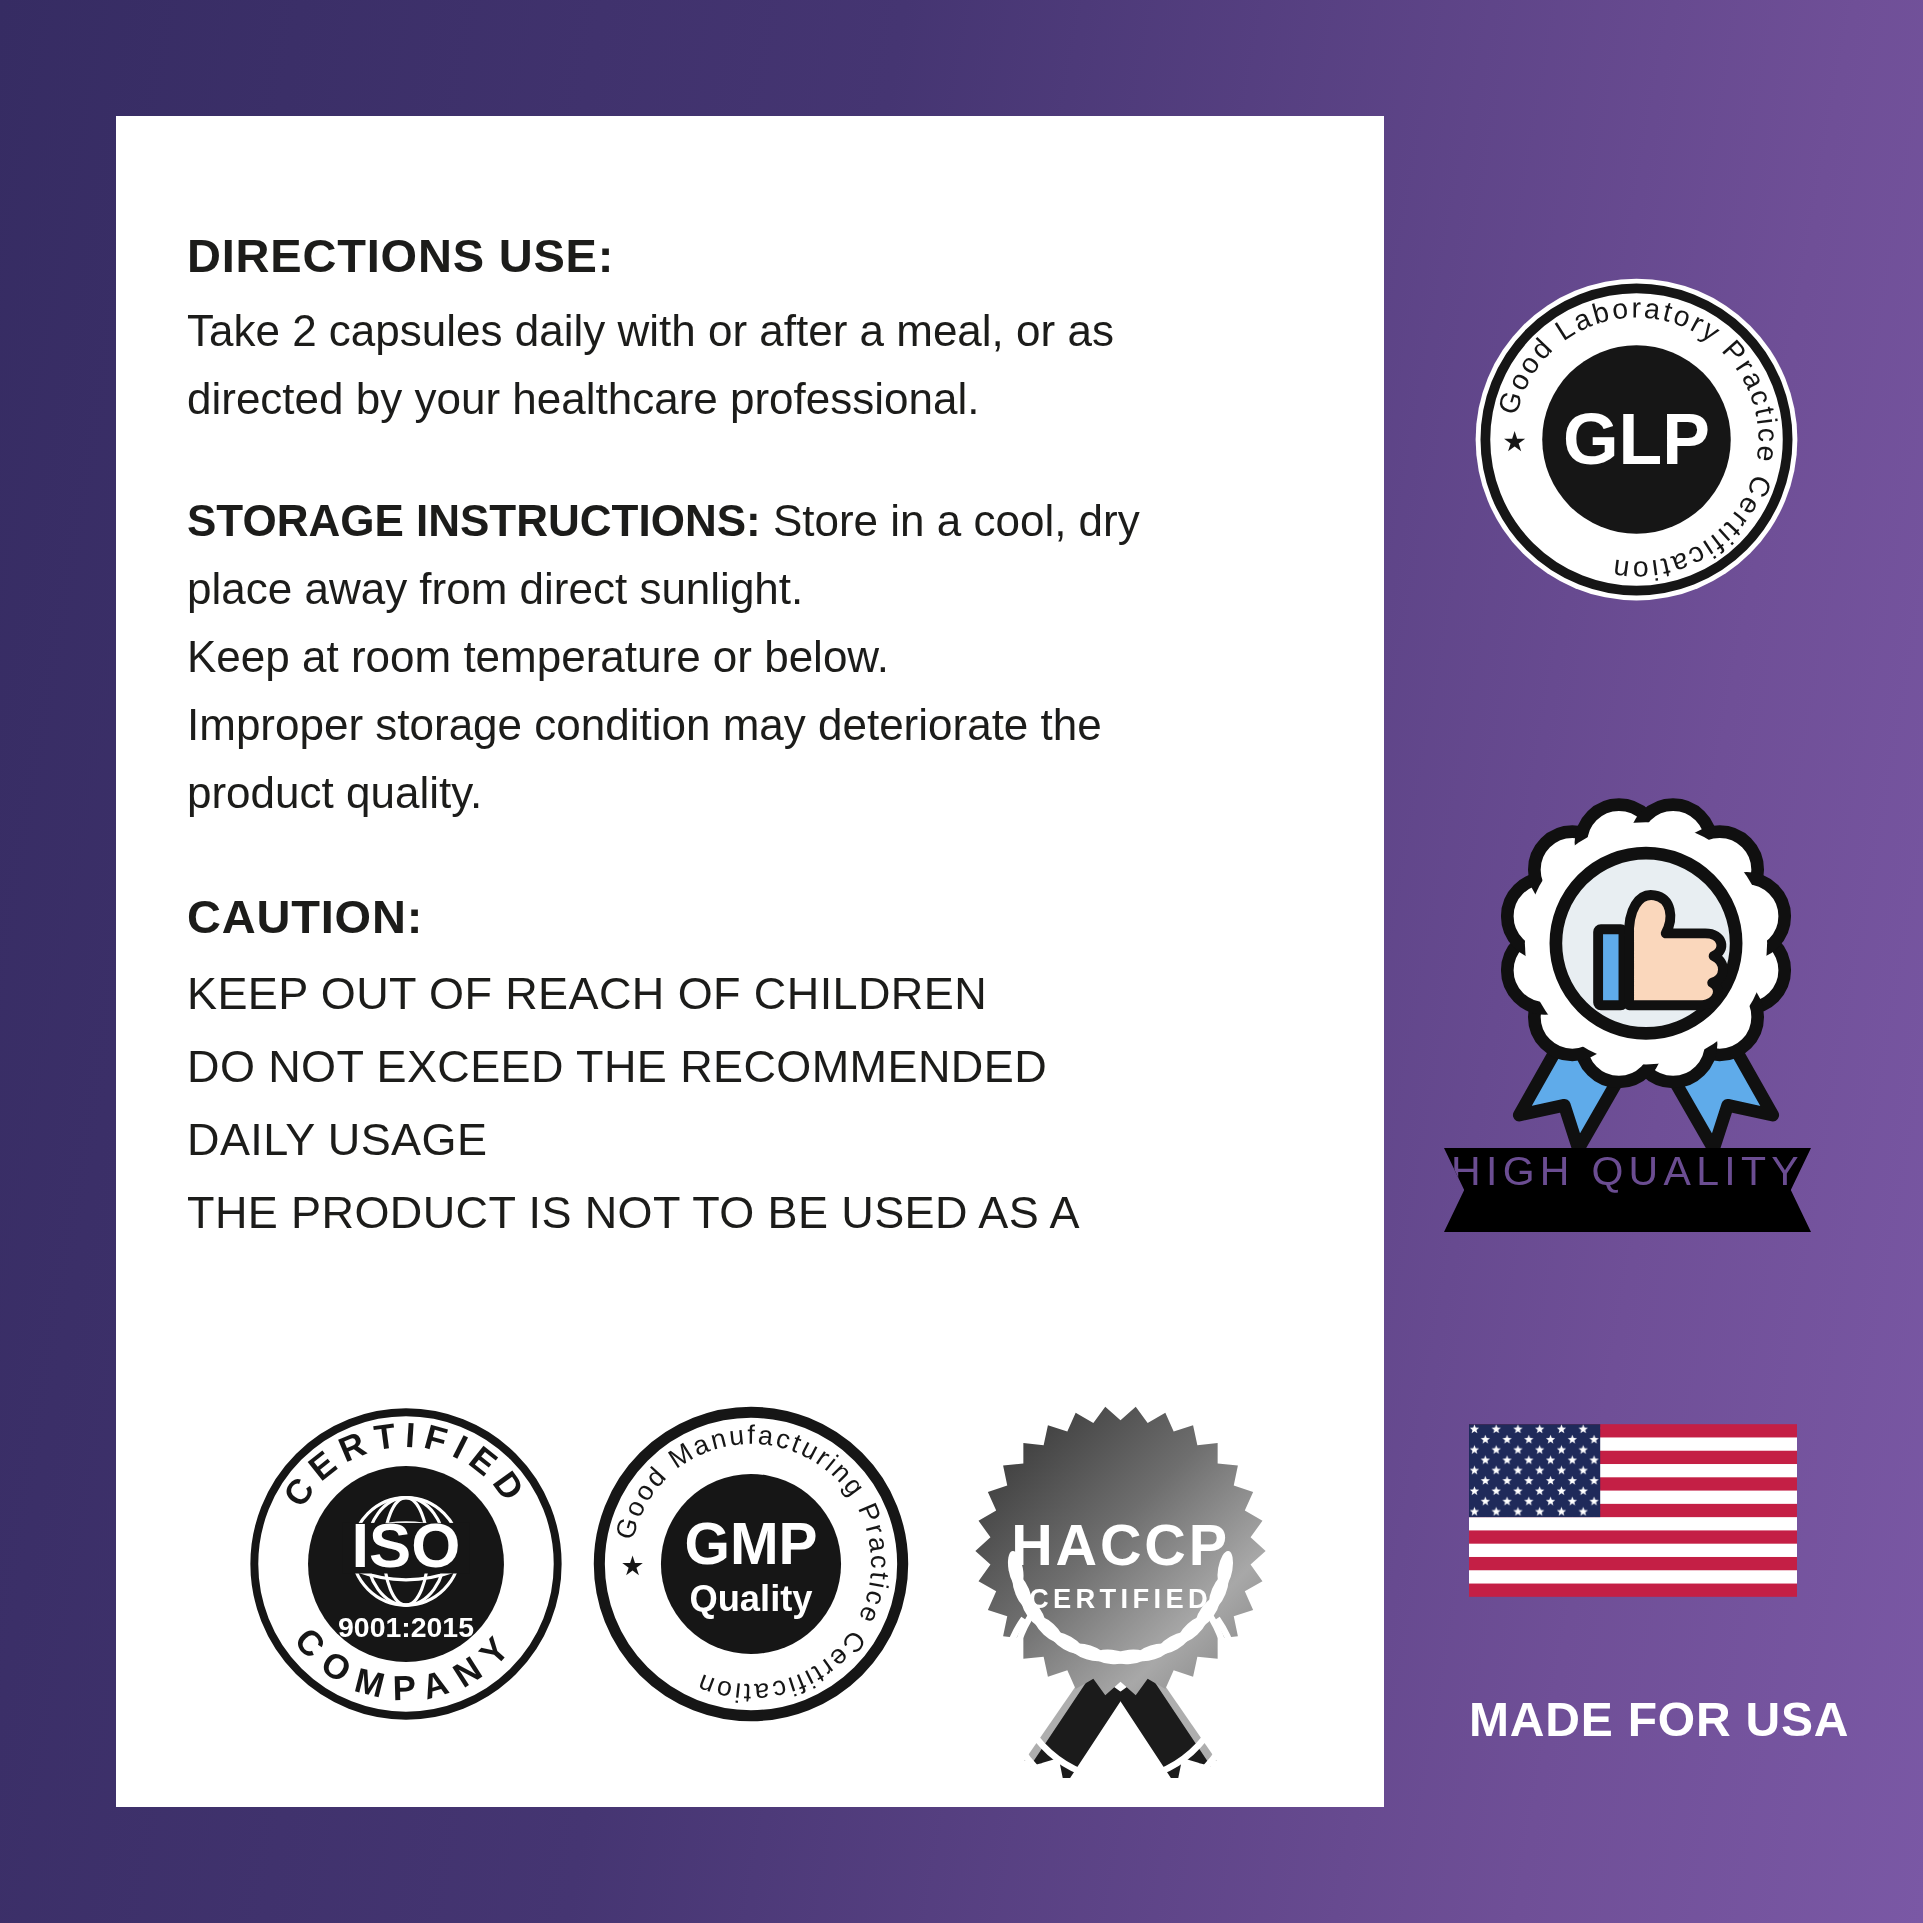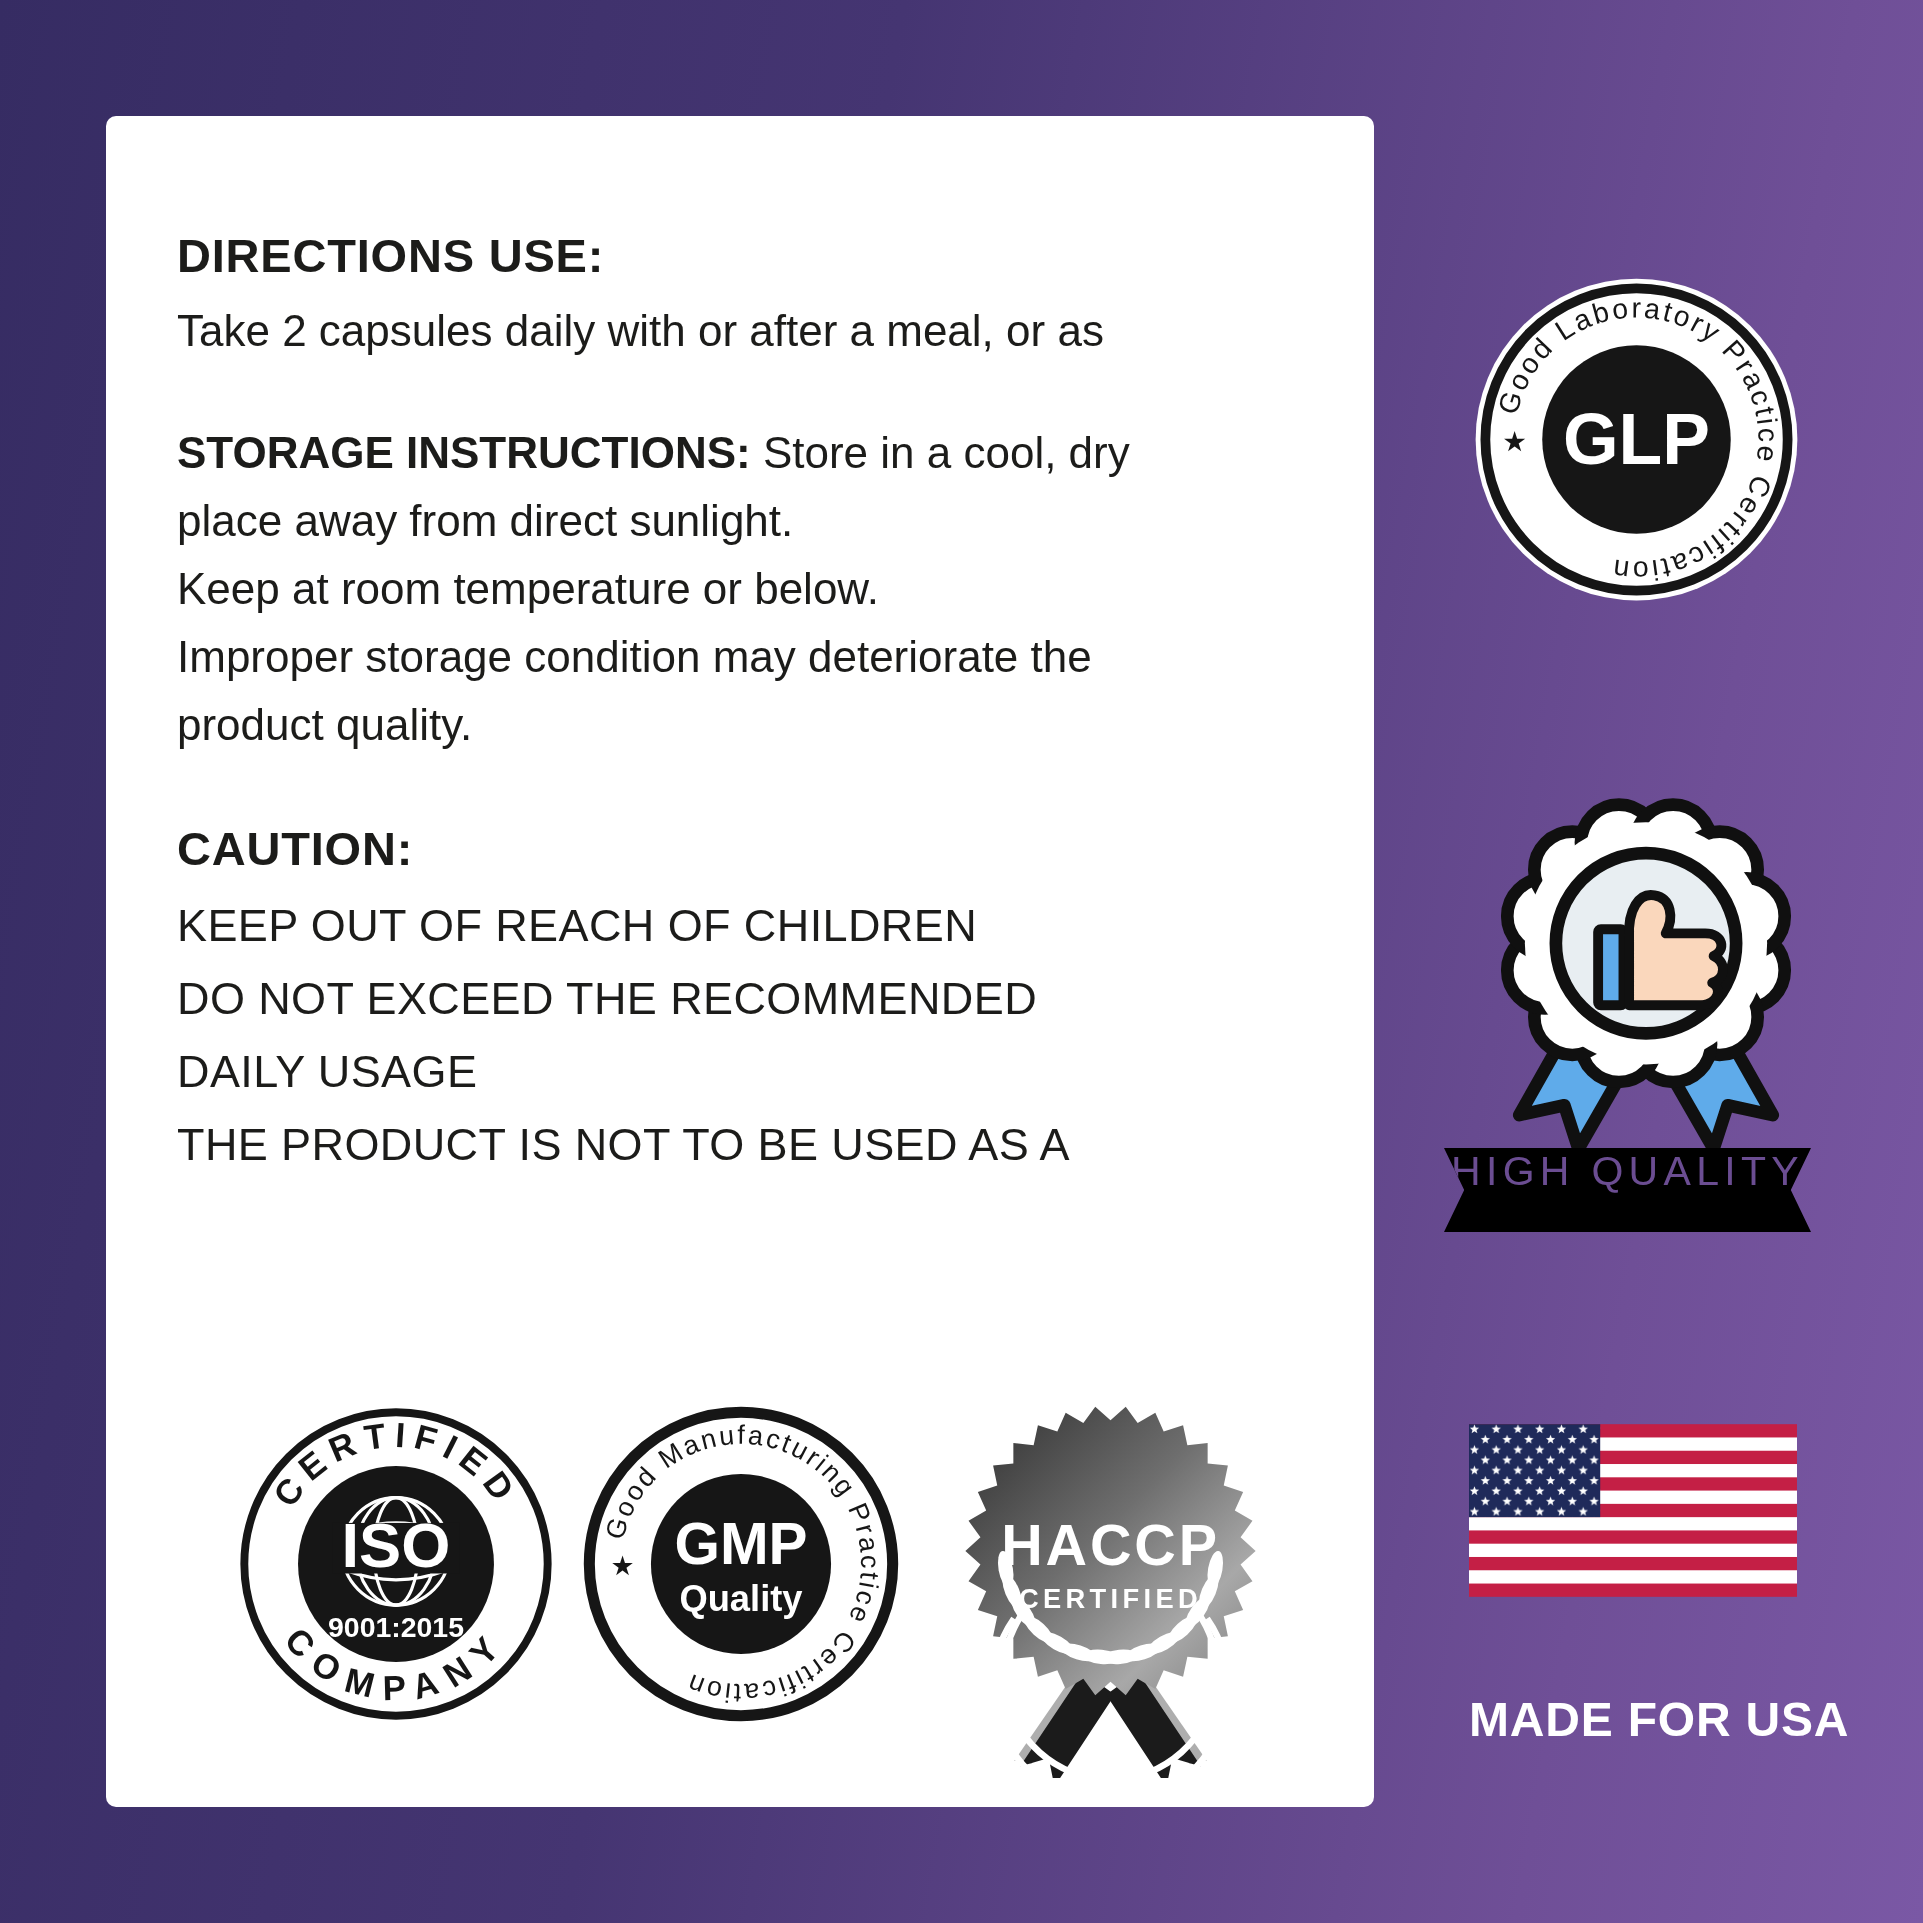--- a/index.html
+++ b/index.html
@@ -2,23 +2,22 @@
 <html style="font-size:12px"><head>
 <meta charset="utf-8">
 <style>
   html,body{margin:0;padding:0;}
   body{
     width:1924px;height:1924px;position:relative;overflow:hidden;
     font-family:"Liberation Sans", sans-serif;
     background:linear-gradient(100deg,#362c63 0%,#453572 40%,#6f4f97 82%,#7a58a5 100%);
   }
   .panel{
-    position:absolute;left:106px;top:116px;width:1268px;height:1691px;
+    position:absolute;left:116px;top:116px;width:1268px;height:1691px;
     background:#ffffff;
-    border-radius:10px;
   }
   .content{position:absolute;left:71px;top:113px;width:1097px;color:#1c1c1a;}
   .sec-h{font-size:47px;font-weight:700;letter-spacing:0.8px;line-height:54px;margin:0 0 13.5px 0;}
   .bline{font-size:44px;font-weight:400;line-height:68px;white-space:nowrap;}
   .cline{font-size:45px;font-weight:400;line-height:73px;white-space:nowrap;letter-spacing:0.4px;}
   .gap-lg{height:54px;}
   .gap-md{height:63px;}
   .inline-b{font-weight:700;}
   .badge{position:absolute;}
   .banner{
@@ -32,20 +31,21 @@
     font-size:48px;font-weight:700;color:#ffffff;letter-spacing:0.8px;white-space:nowrap;
   }
 </style>
 </head>
 <body>
 
 <div class="panel">
   <div class="content">
     <h2 class="sec-h">DIRECTIONS USE:</h2>
     <div class="bline">Take 2 capsules daily with or after a meal, or as</div>
+    <div class="bline">directed by your healthcare professional.</div>
     <div class="gap-lg"></div>
     <div class="bline"><span class="inline-b">STORAGE INSTRUCTIONS:</span> <span>Store in a cool, dry</span></div>
     <div class="bline">place away from direct sunlight.</div>
     <div class="bline">Keep at room temperature or below.</div>
     <div class="bline">Improper storage condition may deteriorate the</div>
     <div class="bline">product quality.</div>
     <div class="gap-md"></div>
     <h2 class="sec-h">CAUTION:</h2>
     <div class="cline">KEEP OUT OF REACH OF CHILDREN</div>
     <div class="cline">DO NOT EXCEED THE RECOMMENDED</div>

